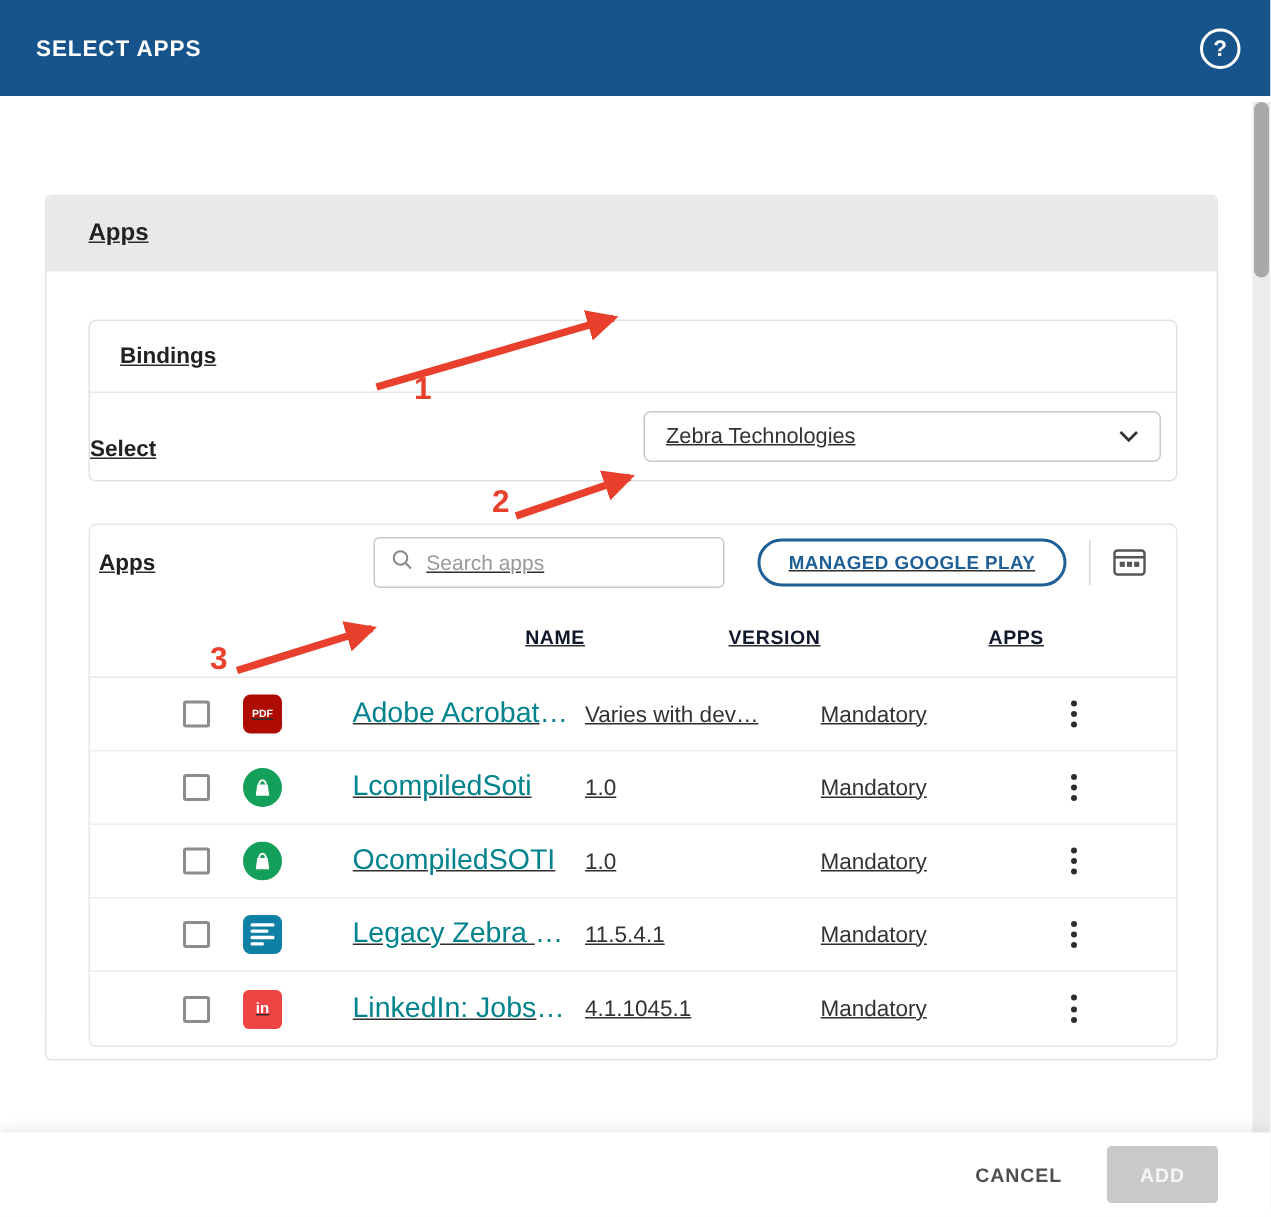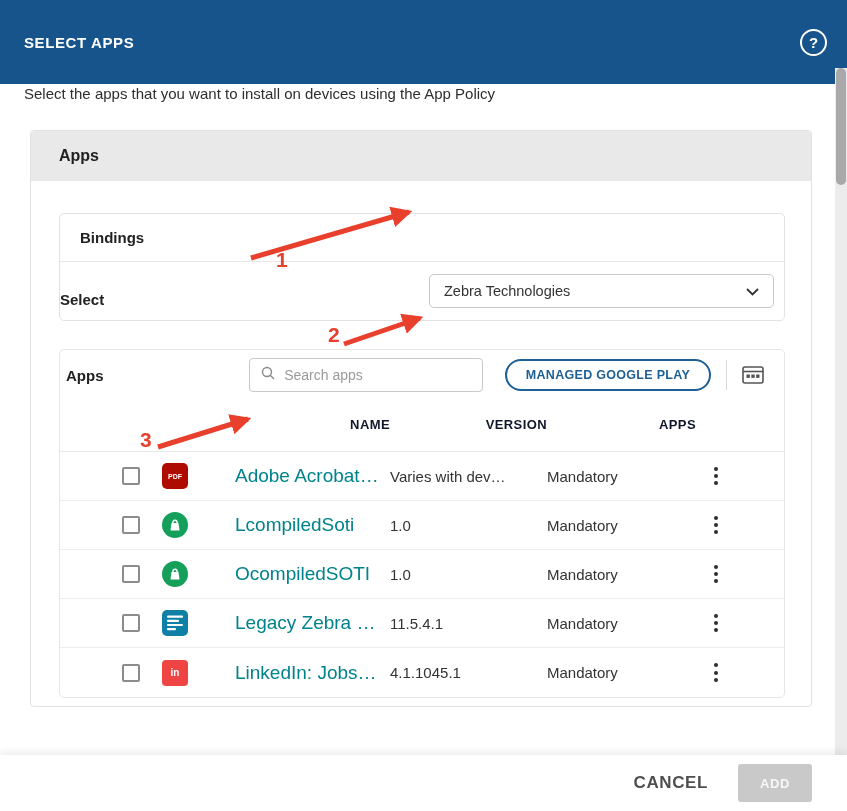--- a/index.html
+++ b/index.html
@@ -8,42 +8,42 @@
     font-family:"Liberation Sans", sans-serif;
     background:#ffffff;
     position:relative;
     overflow:hidden;
     color:#2e2e2e;
   }
   .page { position:relative; width:847px; height:811px; }
 
   
   .dialog-header {
-    position:absolute; top:0; left:0; width:847px; height:84px;
+    position:absolute; top:0; left:0; width:847px; height:64px;
     background:#17548B; display:flex; align-items:center; justify-content:space-between;
     padding:0 20px 0 24px;
   }
   .dialog-title { color:#fff; font-weight:bold; font-size:15px; letter-spacing:.6px; }
   .help-circle {
     width:27px; height:27px; border:2px solid #fff; border-radius:50%;
     color:#fff; font-weight:bold; font-size:15px;
     display:flex; align-items:center; justify-content:center; cursor:pointer;
   }
 
   
   .intro { position:absolute; top:85px; left:24px; font-size:15px; color:#2e2e2e; }
 
   
   .scrollbar-track { position:absolute; right:0; top:68px; width:12px; height:687px; background:#ECECEC; }
   .scrollbar-thumb { position:absolute; top:0; left:1px; width:10px; height:117px; background:#A9A9A9; border-radius:5px; }
 
   
   .panel {
     position:absolute; left:30px; top:130px; width:782px;
-    border:1px solid #E2E2E2; border-radius:4px; background:#fff;
+    border:1px solid #E2E2E2; border-radius:4px; background:#fff;text-decoration:underline;
   }
   .panel-band {
     height:50px; background:#E9E9E9; border-radius:4px 4px 0 0;
     display:flex; align-items:center; padding-left:28px;
     font-weight:bold; font-size:16px; color:#222;
   }
   .panel-body { padding:16px 26px 8px 28px; }
 
   .form-row { display:flex; align-items:center; }
   .flabel { font-weight:bold; font-size:15px; color:#222; flex:1; }
@@ -105,21 +105,21 @@
   .kebab { display:flex; flex-direction:column; align-items:center; justify-self:center; cursor:pointer; padding:4px; }
   .kebab i { width:4px; height:4px; border-radius:50%; background:#2e2e2e; margin:1.6px 0; }
 
   
   .footer {
     position:absolute; left:0; bottom:0; width:847px; height:56px; background:#fff;
     box-shadow:0 -3px 8px rgba(0,0,0,.08);
     display:flex; align-items:center; justify-content:flex-end; gap:30px; padding-right:35px;
   }
   .cancel-btn {
-    font-weight:bold; font-size:17px; color:#4F4F4F; letter-spacing:.6px;
+    font-weight:bold; font-size:13px; color:#4F4F4F; letter-spacing:.6px;
     background:none; border:none; cursor:pointer; font-family:"Liberation Sans", sans-serif;
   }
   .add-btn {
     width:74px; height:38px; background:#C9C9C9; color:#F6F6F6;
     font-weight:bold; font-size:13px; letter-spacing:.6px;
     border:none; border-radius:3px; font-family:"Liberation Sans", sans-serif;
   }
 
   
   .anno-num {
@@ -130,21 +130,20 @@
 </head>
 <body>
 
 <div class="page">
 
   <div class="dialog-header">
     <span class="dialog-title">SELECT APPS</span>
     <div class="help-circle">?</div>
   </div>
 
-  <div class="intro">Select the apps that you want to install on devices using the App Policy</div>
 
   <div class="scrollbar-track">
     <div class="scrollbar-thumb"></div>
   </div>
 
   <div class="panel">
     <div class="panel-band">Apps</div>
     <div class="panel-body">
 
 

